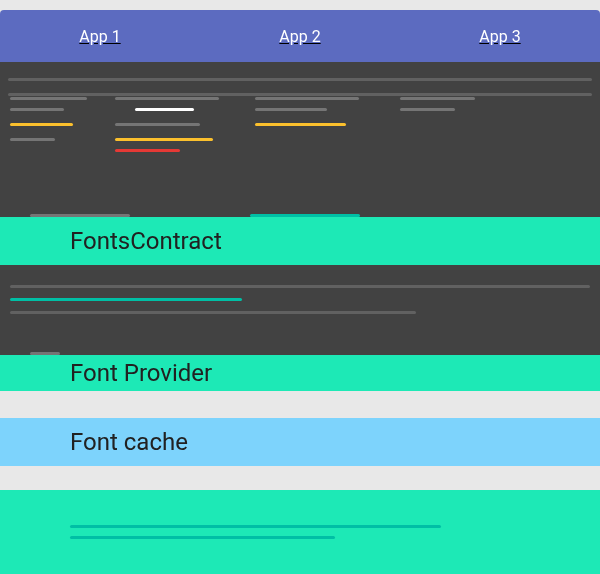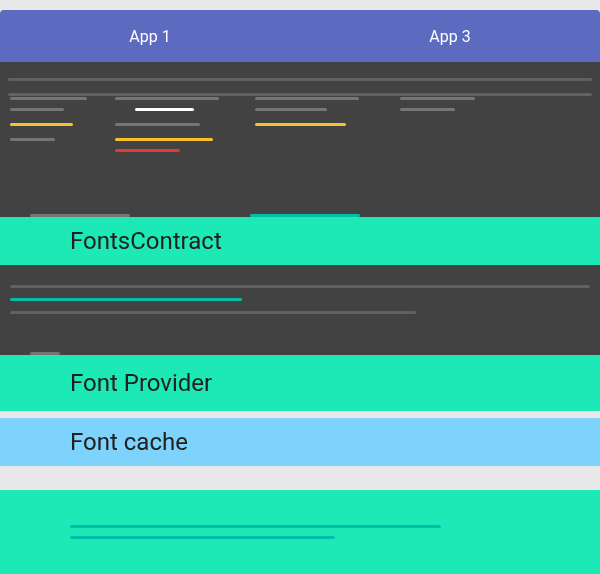--- a/index.html
+++ b/index.html
@@ -27,20 +27,21 @@
       right: 0;
       height: 52px;
       background: #4a6cf7;
       background: #5b6fce;
       background: #5c6bc0;
       display: flex;
       align-items: center;
       justify-content: space-around;
       z-index: 10;
       border-radius: 4px 4px 0 0;
+      text-decoration: underline;
     }
 
     .app-tab {
       color: white;
       font-size: 16px;
       font-weight: 400;
       flex: 1;
       text-align: center;
       padding: 8px 0;
     }
@@ -56,21 +57,21 @@
       display: flex;
       align-items: center;
       padding-left: 70px;
     }
 
     .teal-section-font-provider {
       position: absolute;
       top: 355px;
       left: 0;
       right: 0;
-      height: 56px;
+      height: 36px;
       background: #1de9b6;
       display: flex;
       align-items: center;
       padding-left: 70px;
     }
 
     .teal-section-font-cache {
       position: absolute;
       top: 418px;
       left: 0;
@@ -102,20 +103,21 @@
       font-weight: 400;
     }
   </style>
 </head>
 <body>
 
 <div class="container">
 
   <div class="app-bar">
     <div class="app-tab">App 1</div>
+    <div class="app-tab">App 2</div>
     <div class="app-tab">App 3</div>
   </div>
 
   <div style="position:absolute; top:62px; left:0; right:0; height:155px; background:#424242;">
 
     <div style="position:absolute; top:16px; left:8px; right:8px; display:flex; gap:6px; flex-direction:column;">
 
       <div style="height:3px; background:#616161; width:100%; border-radius:2px;"></div>
       <div style="height:3px; background:#616161; width:100%; border-radius:2px; margin-top:6px;"></div>
     </div>

